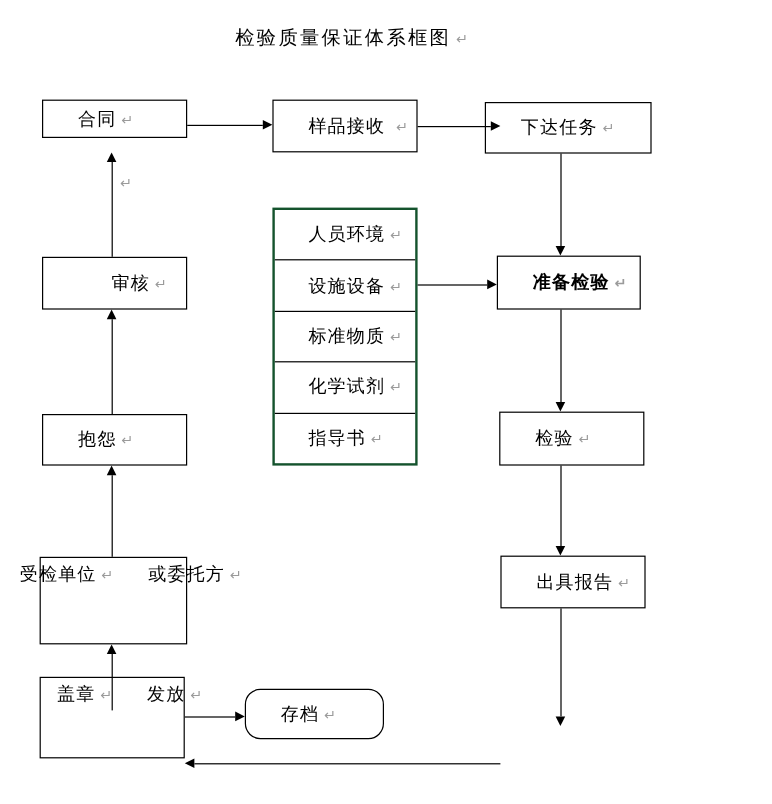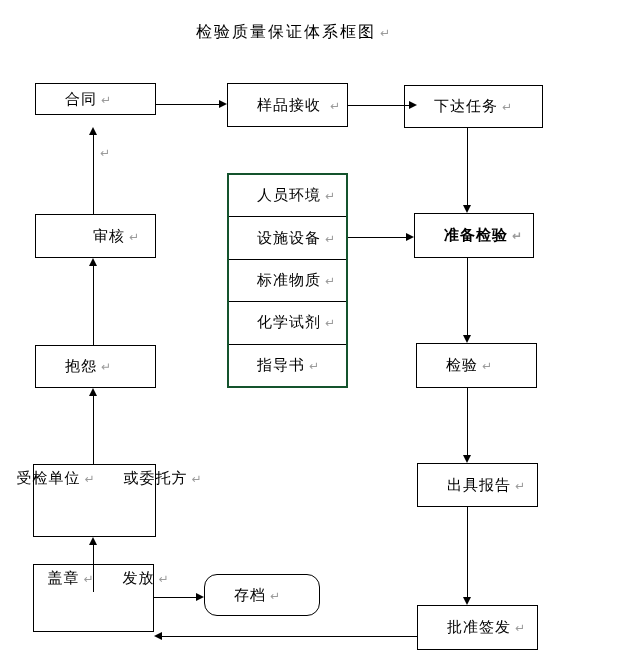--- a/index.html
+++ b/index.html
@@ -94,23 +94,20 @@
 
   <div class="box" style="left:414px;top:213px;width:120px;height:45px;font-weight:bold;">
     <span class="inner"><span>准备检验</span><span class="pilcrow">↵</span></span>
   </div>
   <div class="box" style="left:416px;top:343px;width:121px;height:45px;">
     <span class="inner"><span>检验</span><span class="pilcrow">↵</span></span>
   </div>
   <div class="box" style="left:417px;top:463px;width:121px;height:44px;">
     <span class="inner"><span>出具报告</span><span class="pilcrow">↵</span></span>
   </div>
-  <div class="box" style="left:417px;top:605px;width:121px;height:45px;">
-    <span class="inner"><span>批准签发</span><span class="pilcrow">↵</span></span>
-  </div>
 
   <div class="hline" style="left:156px;top:104px;width:63px;"></div>
   <div class="ah right" style="left:219px;top:100px;"></div>
 
   <div class="hline" style="left:348px;top:105px;width:61px;"></div>
   <div class="ah right" style="left:409px;top:101px;"></div>
 
   <div class="vline" style="left:467px;top:128px;height:77px;"></div>
   <div class="ah down" style="left:463px;top:205px;"></div>
 

